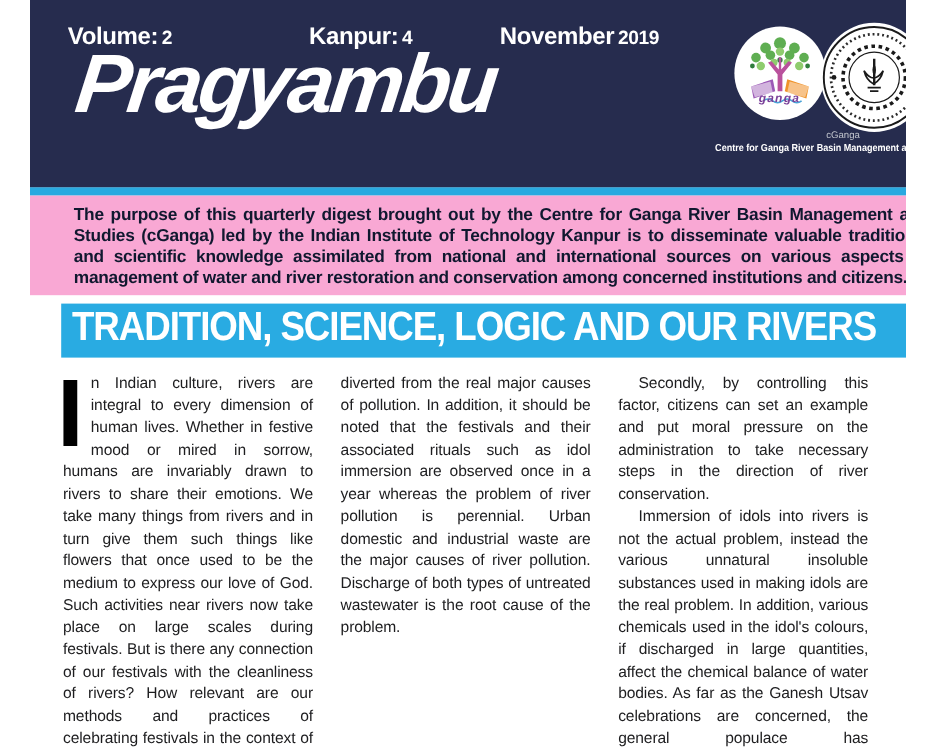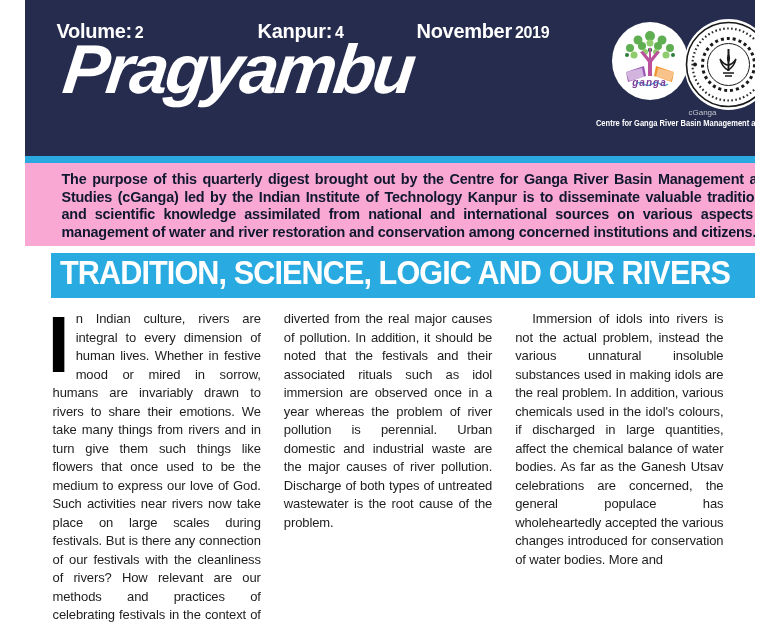--- a/index.html
+++ b/index.html
@@ -162,17 +162,18 @@
   </div>
 
   <main class="article">
     <div class="col">
       <p><span class="dropcap">I</span><span>n Indian culture, rivers are integral to every dimension of human lives. Whether in festive mood or mired in sorrow, humans are invariably drawn to rivers to share their emotions. We take many things from rivers and in turn give them such things like flowers that once used to be the medium to express our love of God. Such activities near rivers now take place on large scales during festivals. But is there any connection of our festivals with the cleanliness of rivers? How relevant are our methods and practices of celebrating festivals in the context of the present condition of rivers? In this issue of Pragyambu we have made an attempt to find answers</span></p>
     </div>
     <div class="col">
       <p>diverted from the real major causes of pollution. In addition, it should be noted that the festivals and their associated rituals such as idol immersion are observed once in a year whereas the problem of river pollution is perennial. Urban domestic and industrial waste are the major causes of river pollution. Discharge of both types of untreated wastewater is the root cause of the problem.</p>
     </div>
     <div class="col">
+      <p class="indent">Secondly, by controlling this factor, citizens can set an example and put moral pressure on the administration to take necessary steps in the direction of river conservation.</p>
       <p class="indent">Immersion of idols into rivers is not the actual problem, instead the various unnatural insoluble substances used in making idols are the real problem. In addition, various chemicals used in the idol's colours, if discharged in large quantities, affect the chemical balance of water bodies. As far as the Ganesh Utsav celebrations are concerned, the general populace has wholeheartedly accepted the various changes introduced for conservation of water bodies. More and</p>
     </div>
   </main>
 
 </div>
 
 </body></html>

